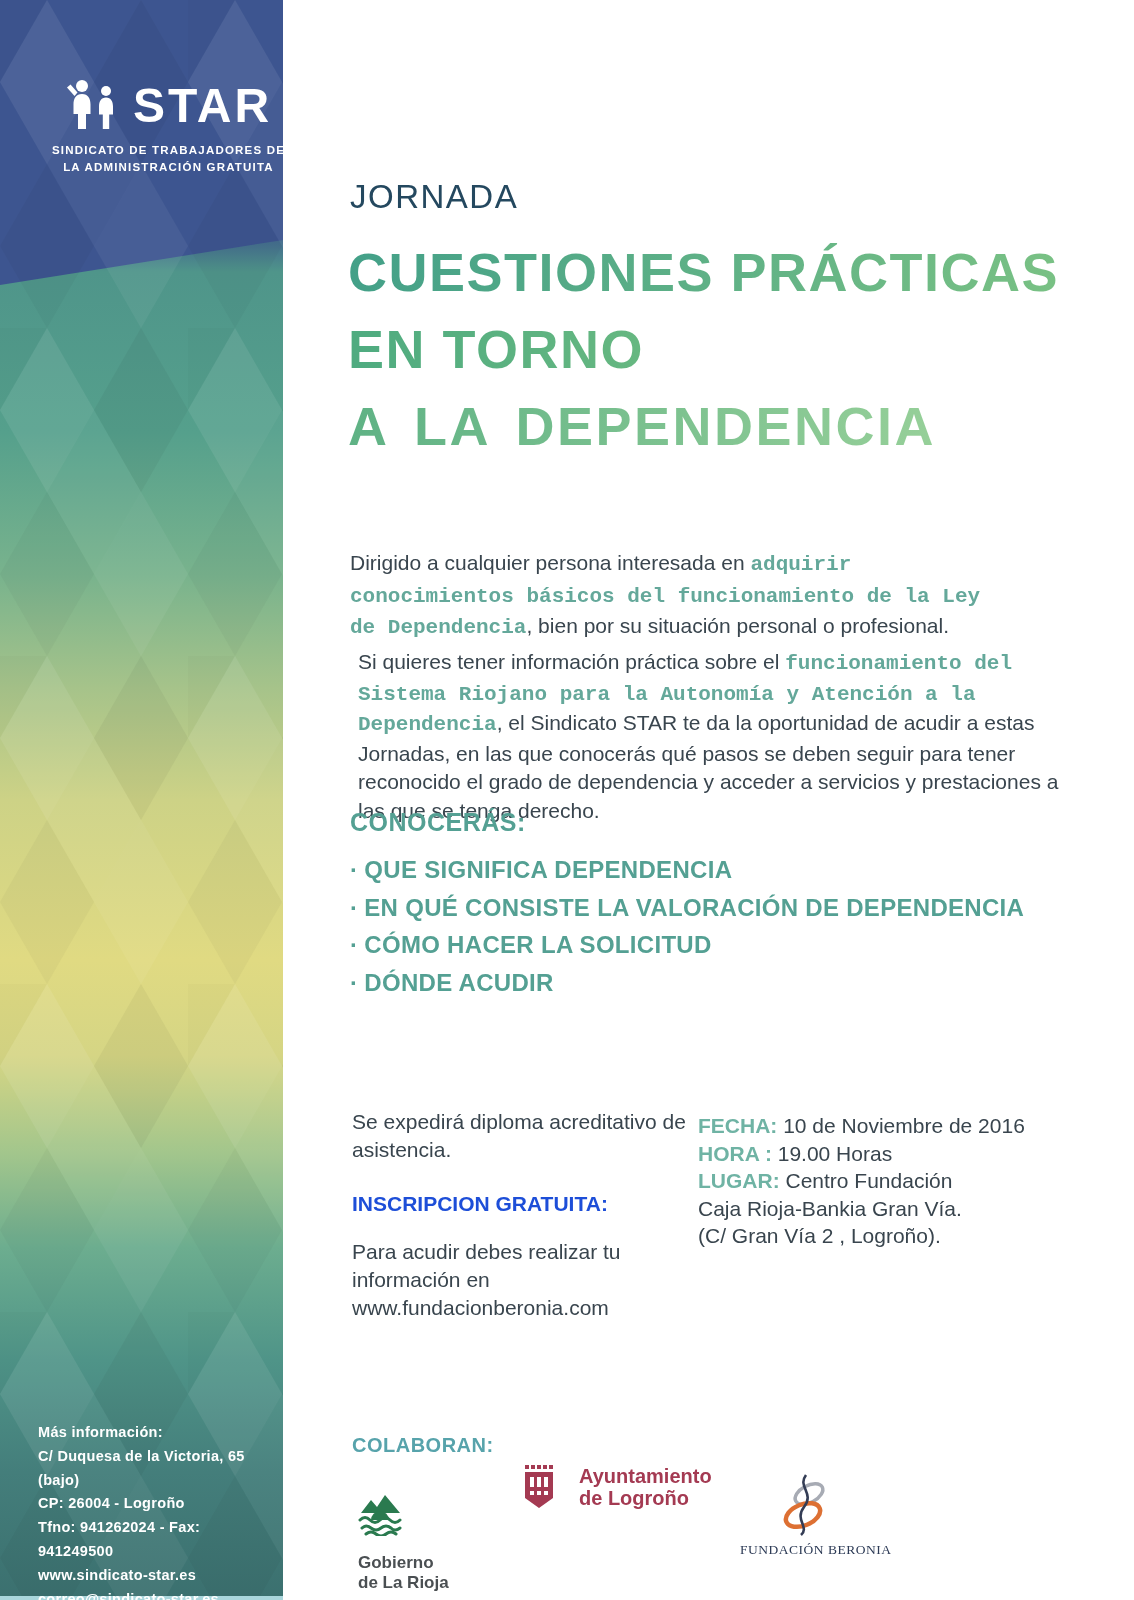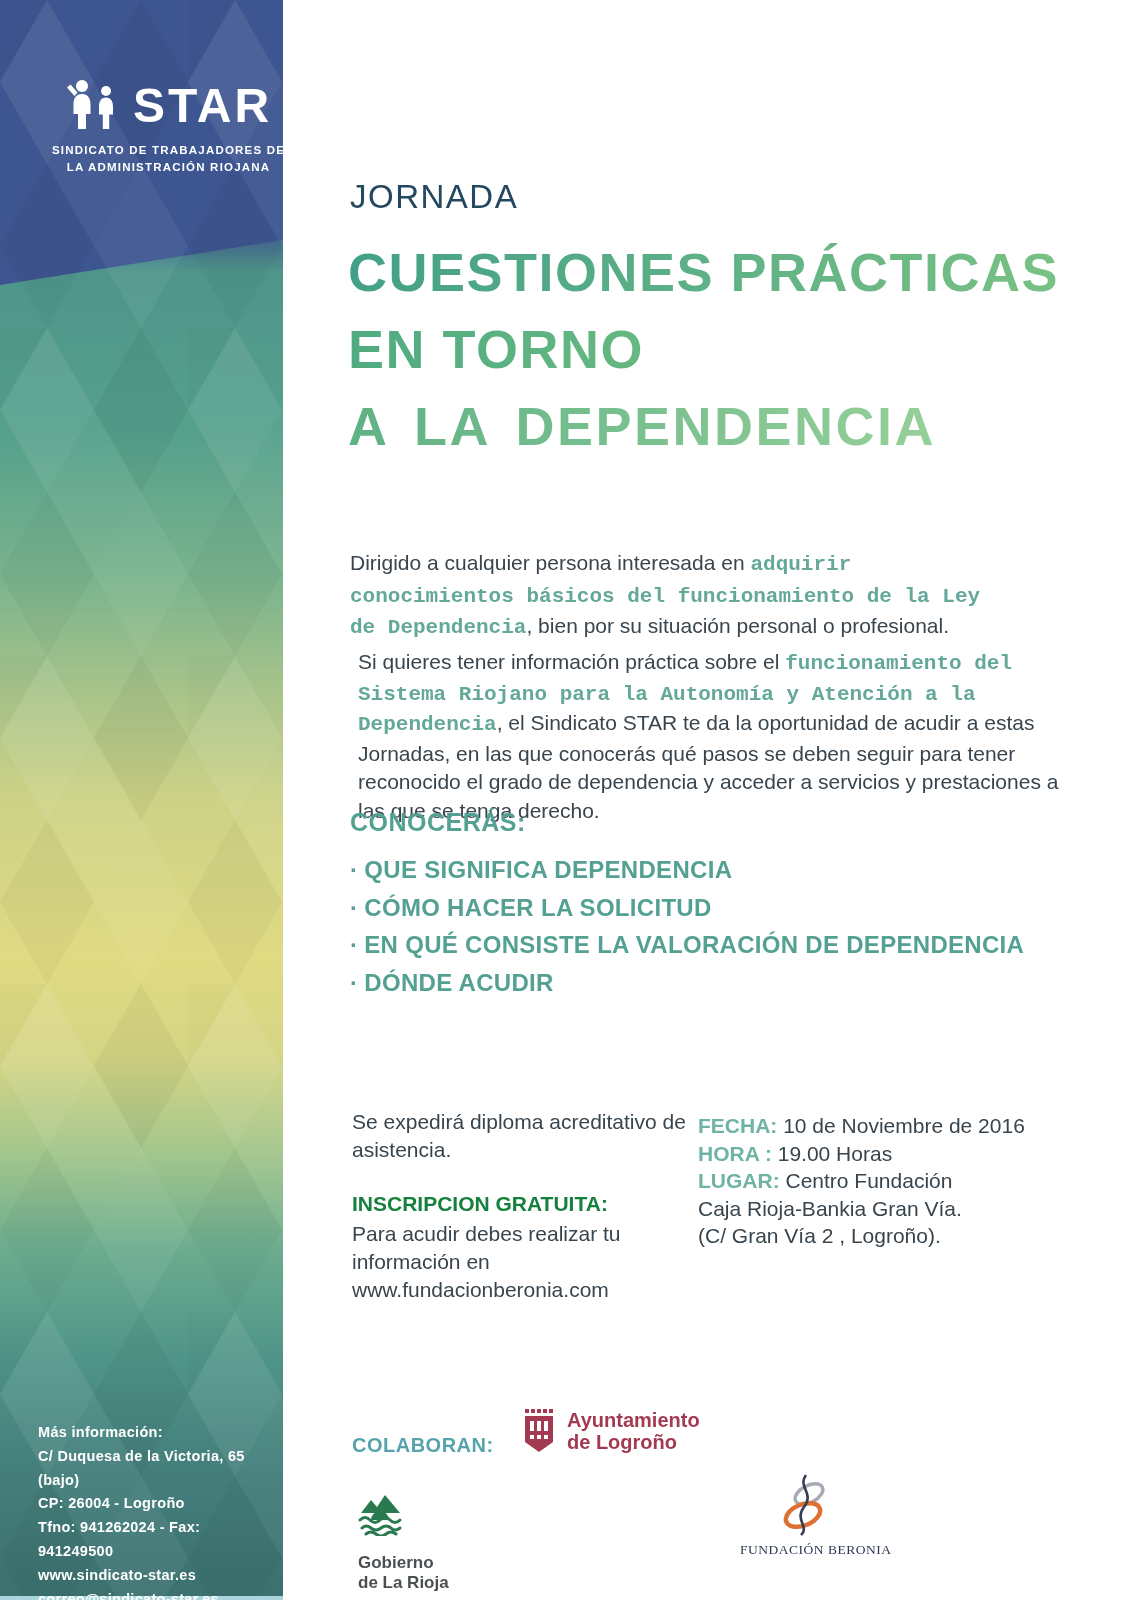--- a/index.html
+++ b/index.html
@@ -42,31 +42,31 @@
   .p1{top:548px;width:660px;}
   .p2{top:648px;width:706px;line-height:28.5px;margin-left:8px;}
   .accent{color:#64a89a;font-weight:700;font-family:Liberation Mono, monospace;}
   .conoceras{position:absolute;left:350px;top:808px;color:#54a093;font-weight:700;}
   .conoceras .heading{font-size:25px;letter-spacing:0.5px;margin-bottom:14px;}
   .conoceras ul{list-style:none;margin:0;padding:0;}
   .conoceras li{font-size:24px;letter-spacing:0.3px;line-height:37.5px;}
   .conoceras .bullet{margin-right:6px;}
   
   .details-left{position:absolute;left:352px;top:1108px;width:345px;font-size:21px;line-height:28px;color:#39454e;}
-  .details-left .insc-head{color:#15803d;font-weight:700;margin-top:26px;margin-bottom:2px;}
+  .details-left .insc-head{color:#1d4ed8;font-weight:700;margin-top:26px;margin-bottom:20px;}
   .details-right{position:absolute;left:698px;top:1112px;width:360px;font-size:21px;line-height:27.5px;color:#39454e;}
   .lbl{color:#6fb3a4;font-weight:700;}
   
   .footer-info{position:absolute;left:38px;top:1421px;width:240px;color:#ffffff;font-size:14.5px;font-weight:700;letter-spacing:0.3px;}
   .footer-info .fline{line-height:23.8px;}
   .colaboran{position:absolute;left:352px;top:1434px;font-size:20px;font-weight:700;color:#57a3ab;letter-spacing:0.5px;}
   .logo-gobierno{position:absolute;left:358px;top:1490px;display:flex;align-items:flex-start;gap:9px;flex-direction:column;}
   .gob-text{font-size:17px;font-weight:700;color:#4a4f52;line-height:20px;padding-top:8px;}
   .gob-url{font-size:8.5px;color:#9aa0a4;font-weight:400;margin-top:9px;}
-  .logo-ayto{position:absolute;left:523px;top:1408px;display:flex;align-items:center;gap:12px;color:#a43a52;}
+  .logo-ayto{position:absolute;left:523px;top:1464px;display:flex;align-items:center;gap:24px;color:#a43a52;}
   .ayto-text{font-size:20px;font-weight:700;line-height:22px;}
   .logo-beronia{position:absolute;left:740px;top:1474px;width:130px;text-align:center;}
   .beronia-label{margin-top:2px;font-family:Liberation Serif, serif;font-size:13.5px;color:#2c3a55;letter-spacing:0.5px;white-space:nowrap;}
 </style>
 </head>
 <body>
 
 <div class="poster">
 
   <aside class="sidebar">
@@ -95,21 +95,21 @@
             <path d="M17 16 c-6 0 -8.5 4.5 -8.5 10.5 v9.5 h4.5 v15 h8 v-15 h4.5 v-9.5 c0 -6 -2.5 -10.5 -8.5 -10.5 z"></path>
             <path d="M9.5 18 L2 9.5 L5.5 6.5 L12.5 14.5 Z"></path>
             <circle cx="41" cy="13" r="5"></circle>
             <path d="M41 19.5 c-5 0 -7 4 -7 9 v8 h3.8 v14.5 h6.4 v-14.5 h3.8 v-8 c0 -5 -2 -9 -7 -9 z"></path>
           </g>
         </svg>
         <span class="logo-text">STAR</span>
       </div>
       <div class="logo-tagline">
         <div>SINDICATO DE TRABAJADORES DE</div>
-        <div>LA ADMINISTRACIÓN RIOJANA</div>
+        <div>LA ADMINISTRACIÓN GRATUITA</div>
       </div>
     </div>
 
     <div class="footer-info">
 
     <div class="fline"><span>Más información:</span></div>
         <div class="fline"><span>C/ Duquesa de la Victoria, 65 (bajo)</span></div>
         <div class="fline"><span>CP: 26004 - Logroño</span></div>
         <div class="fline"><span>Tfno: 941262024 - Fax: 941249500</span></div>
         <div class="fline"><span>www.sindicato-star.es</span></div>
@@ -126,22 +126,22 @@
 
   <p class="para p1"><span>Dirigido a cualquier persona interesada en </span><span class="accent">adquirir conocimientos básicos del funcionamiento de la Ley de Dependencia</span><span>, bien por su situación personal o profesional.</span></p>
 
   <p class="para p2"><span>Si quieres tener información práctica sobre el  </span><span class="accent">funcionamiento del Sistema Riojano para la Autonomía y Atención a la Dependencia</span><span>, el Sindicato STAR te da la oportunidad de acudir a estas Jornadas, en las que conocerás qué pasos se deben seguir para tener reconocido el grado de dependencia y acceder a servicios y prestaciones  a las que se tenga derecho.</span></p>
 
   <div class="conoceras">
     <div class="heading">CONOCERÁS:</div>
     <ul>
 
     <li><span class="bullet">·</span><span>QUE SIGNIFICA DEPENDENCIA</span></li>
+        <li><span class="bullet">·</span><span>EN QUÉ CONSISTE LA VALORACIÓN DE DEPENDENCIA</span></li>
         <li><span class="bullet">·</span><span>CÓMO HACER LA SOLICITUD</span></li>
-        <li><span class="bullet">·</span><span>EN QUÉ CONSISTE LA VALORACIÓN DE DEPENDENCIA</span></li>
         <li><span class="bullet">·</span><span>DÓNDE ACUDIR</span></li>
       </ul>
   </div>
 
   <div class="details-left">
     <div>Se  expedirá diploma  acreditativo de</div>
     <div>asistencia.</div>
     <div class="insc-head">INSCRIPCION GRATUITA:</div>
     <div>Para acudir debes realizar tu</div>
     <div>información en</div>

